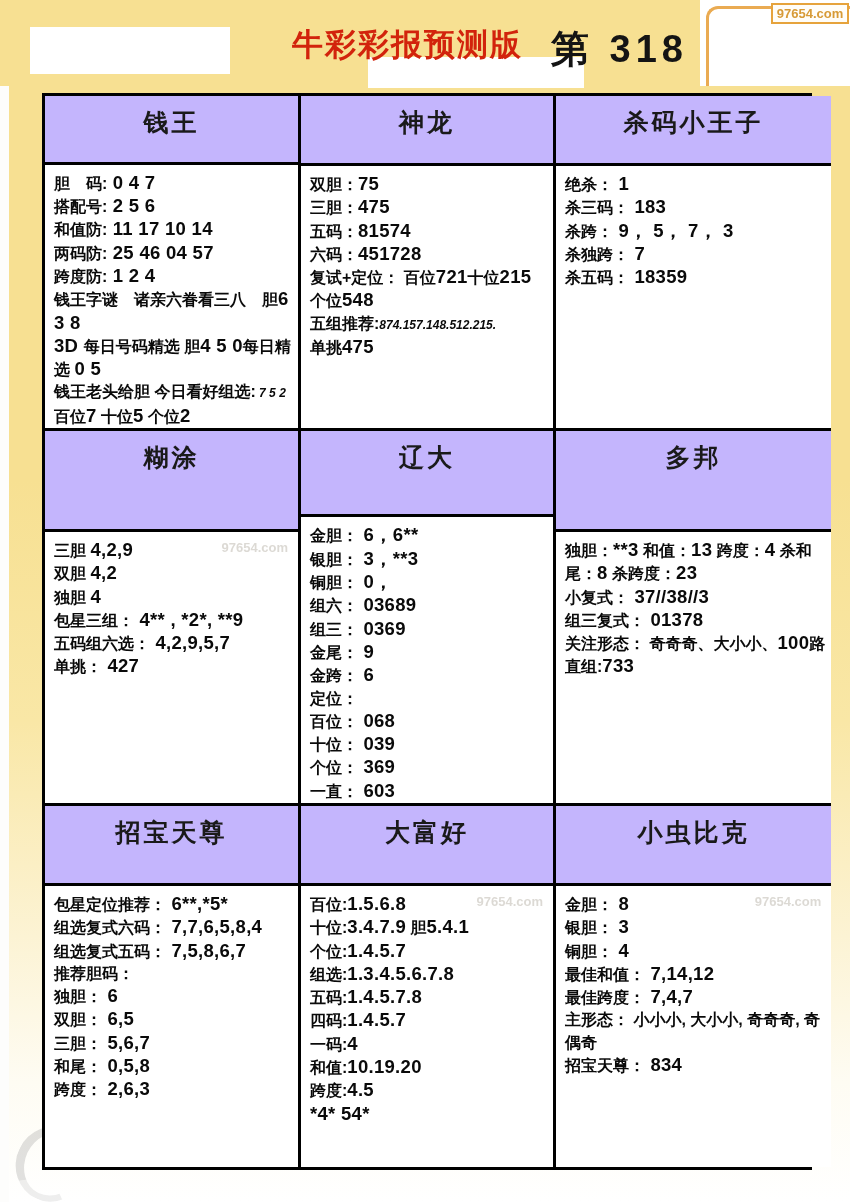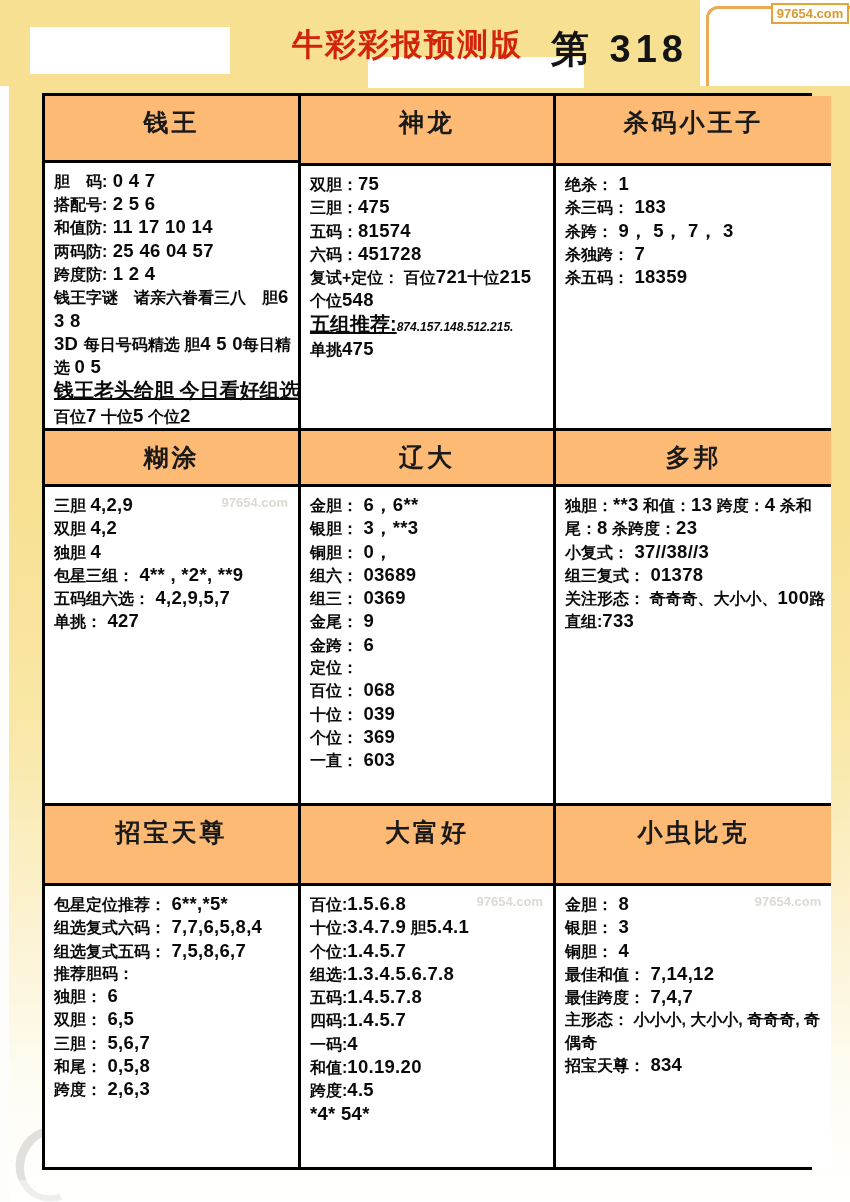--- a/index.html
+++ b/index.html
@@ -25,32 +25,32 @@
   .arc { position:absolute; left:16px; top:1126px; width:72px; height:76px;
          border:7px solid transparent; border-left:9px solid rgba(120,120,120,0.22);
          border-bottom:6px solid rgba(120,120,120,0.12); border-radius:50%; transform:rotate(25deg); }
   
   .board { position:absolute; left:42px; top:93px; width:770px; height:1077px;
            border:3px solid #000; background:#fff;
            display:grid; grid-template-columns:253px 255px 1fr; grid-template-rows:332px 375px 1fr; }
   .cell { position:relative; display:flex; flex-direction:column; }
   .c2,.c3 { border-left:3px solid #000; }
   .r2,.r3 { border-top:3px solid #000; }
-  .hdr { background:#fdba74; border-bottom:3px solid #000; text-align:center;
+  .hdr { background:#c4b5fd; border-bottom:3px solid #000; text-align:center;
          padding-top:10px; font-size:25px; font-weight:bold; letter-spacing:3px; color:#1a1a1a;
          font-family:"DejaVu Serif", serif; }
   .r1 .hdr { height:70px; }
-  .r2 .hdr { height:56px; }
+  .r2 .hdr { height:101px; }
   .r3 .hdr { height:80px; }
   .bd { position:relative; flex:1; background:#fff; padding:7px 6px 0 9px; font-weight:bold; color:#0a0a0a; }
   .ln { line-height:22.3px; }
   .t { font-size:16px; }
   .v { font-size:18.5px; letter-spacing:0.3px; }
   .sm { white-space:nowrap; }
-  .sm .t { font-size:20px;text-decoration:underline; }
+  .sm .t { font-size:16px; }
   .sm .v { font-size:12px; letter-spacing:0;font-style:italic; }
   .nw { white-space:nowrap; }
   .ghost { position:absolute; top:8px; right:10px; color:#a9a396; opacity:0.4; font-size:13px; font-weight:bold; }
 </style>
 </head>
 <body>
 
 <div class="page">
 
   <div class="blockA"></div>

